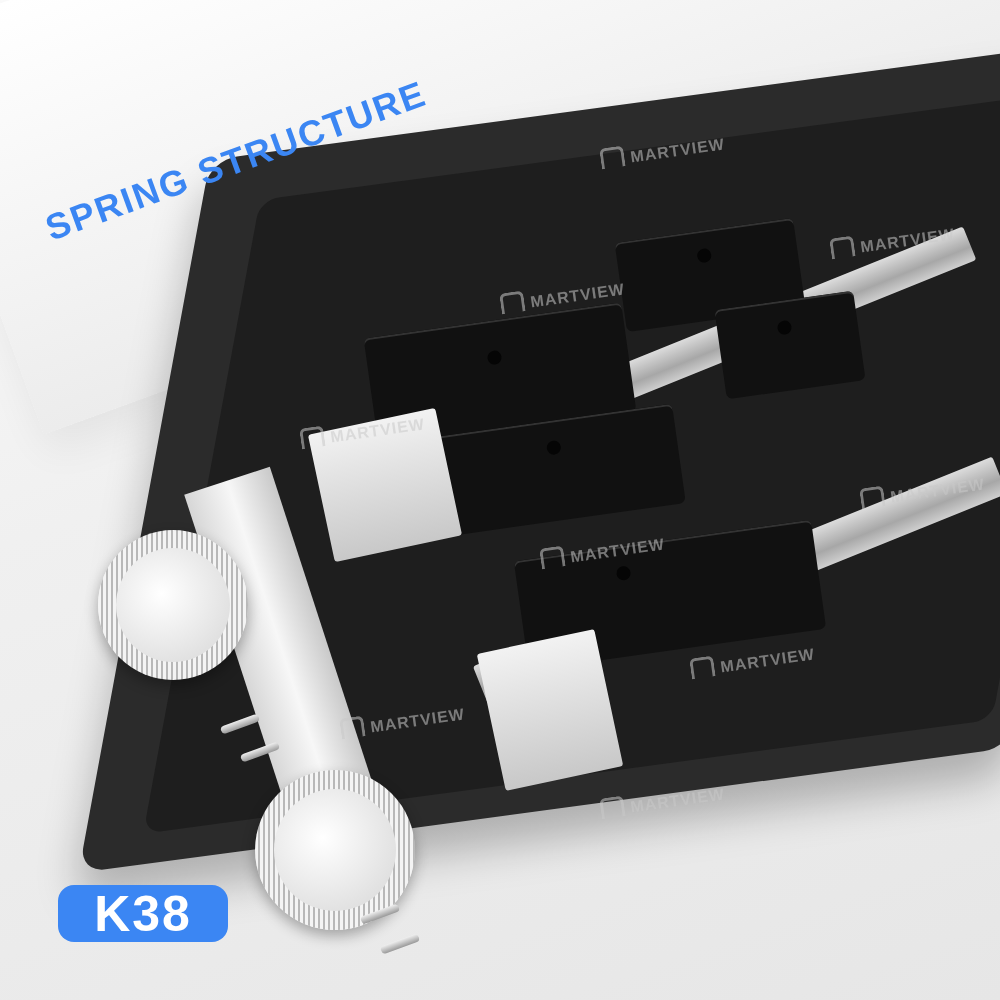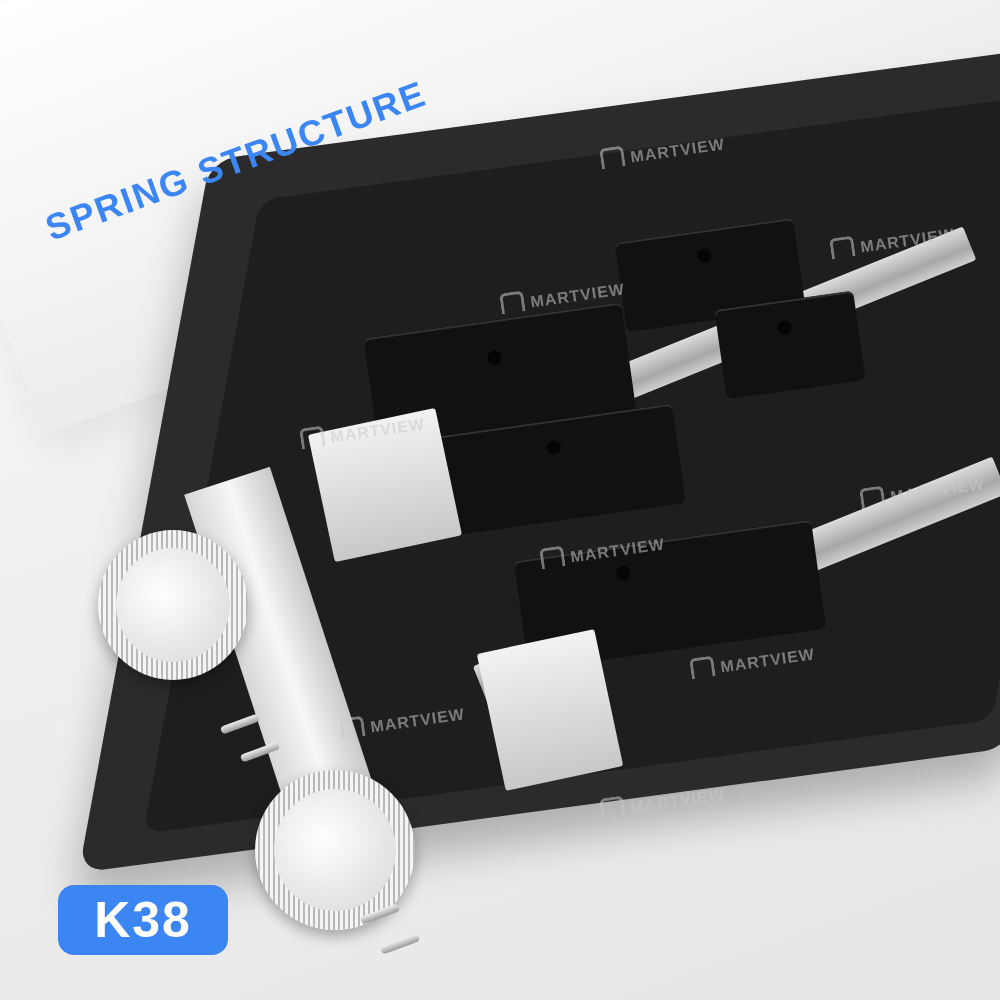--- a/index.html
+++ b/index.html
@@ -9,21 +9,21 @@
   .plate{position:absolute;left:210px;top:160px;width:900px;height:720px;background:#2b2b2b;border-radius:26px;transform:skewX(-18deg) rotate(-8deg);transform-origin:left top;box-shadow:0 30px 40px rgba(0,0,0,.25);}
   .plate-inner{position:absolute;left:260px;top:200px;width:820px;height:640px;background:#1e1e1e;border-radius:18px;transform:skewX(-18deg) rotate(-8deg);transform-origin:left top;}
   .rail{position:absolute;background:linear-gradient(180deg,#dcdcdc,#a7a7a7 60%,#cfcfcf);border-radius:3px;}
   .block{position:absolute;background:#111;border-radius:6px;box-shadow:inset 0 2px 0 #333;}
   .hole{position:absolute;width:14px;height:14px;border-radius:50%;background:#050505;}
   .knob{position:absolute;border-radius:50%;background:repeating-linear-gradient(90deg,#f4f4f4 0 3px,#b8b8b8 3px 5px);box-shadow:0 6px 14px rgba(0,0,0,.3);}
   .knob::after{content:"";position:absolute;inset:12%;border-radius:50%;background:radial-gradient(circle at 40% 40%,#fff,#d6d6d6);}
   .bar{position:absolute;background:linear-gradient(90deg,#d6d6d6,#f7f7f7 50%,#c9c9c9);}
   .small-block{position:absolute;background:linear-gradient(180deg,#f2f2f2,#c8c8c8);border-radius:3px;}
   .title{position:absolute;left:40px;top:210px;color:#3b86f3;font-weight:bold;font-size:36px;letter-spacing:2px;transform:rotate(-20deg);transform-origin:left top;white-space:nowrap;}
-  .badge{position:absolute;left:58px;top:885px;width:170px;height:70px;background:#3b86f3;border-radius:16px;color:#fff;font-weight:bold;font-size:50px;display:flex;align-items:center;justify-content:center;letter-spacing:2px;}
+  .badge{position:absolute;left:58px;top:885px;width:170px;height:57px;background:#3b86f3;border-radius:16px;color:#fff;font-weight:bold;font-size:50px;display:flex;align-items:center;justify-content:center;letter-spacing:2px;}
   .wm{position:absolute;color:rgba(200,200,200,.55);font-weight:bold;font-size:16px;letter-spacing:1px;transform:rotate(-8deg);white-space:nowrap;}
   .wm .m{display:inline-block;width:18px;height:18px;border:3px solid currentColor;border-bottom:none;border-radius:6px 6px 0 0;margin-right:6px;vertical-align:-3px;}
   .mini-screw{position:absolute;width:40px;height:8px;background:linear-gradient(180deg,#eee,#999);border-radius:4px;transform:rotate(-20deg);}
 </style>
 </head>
 <body>
 
 <div class="bg"></div>
 <div class="shelf"></div>
 

